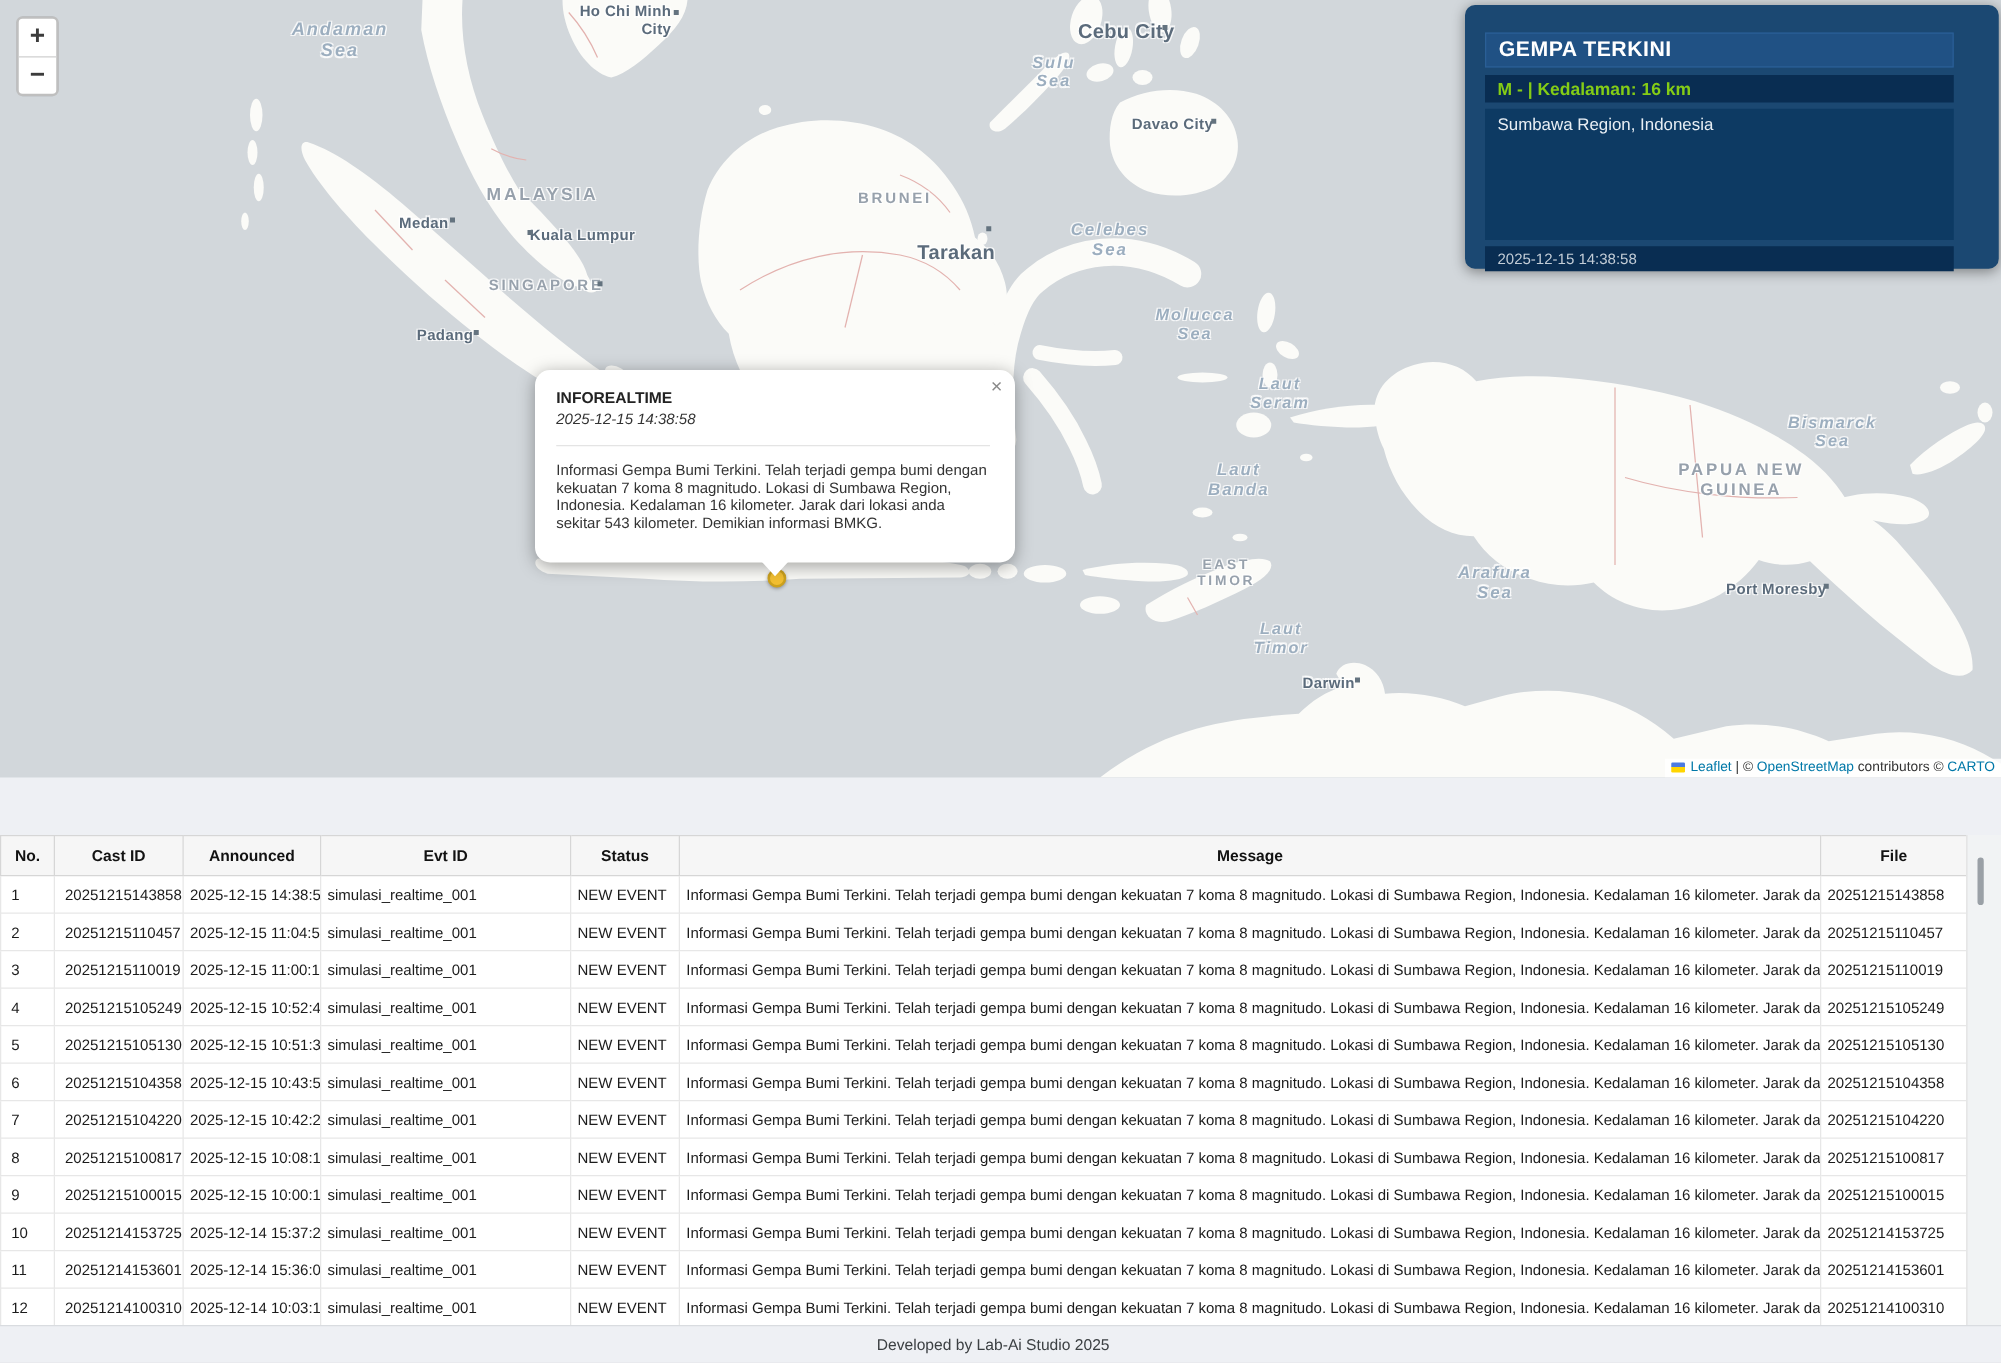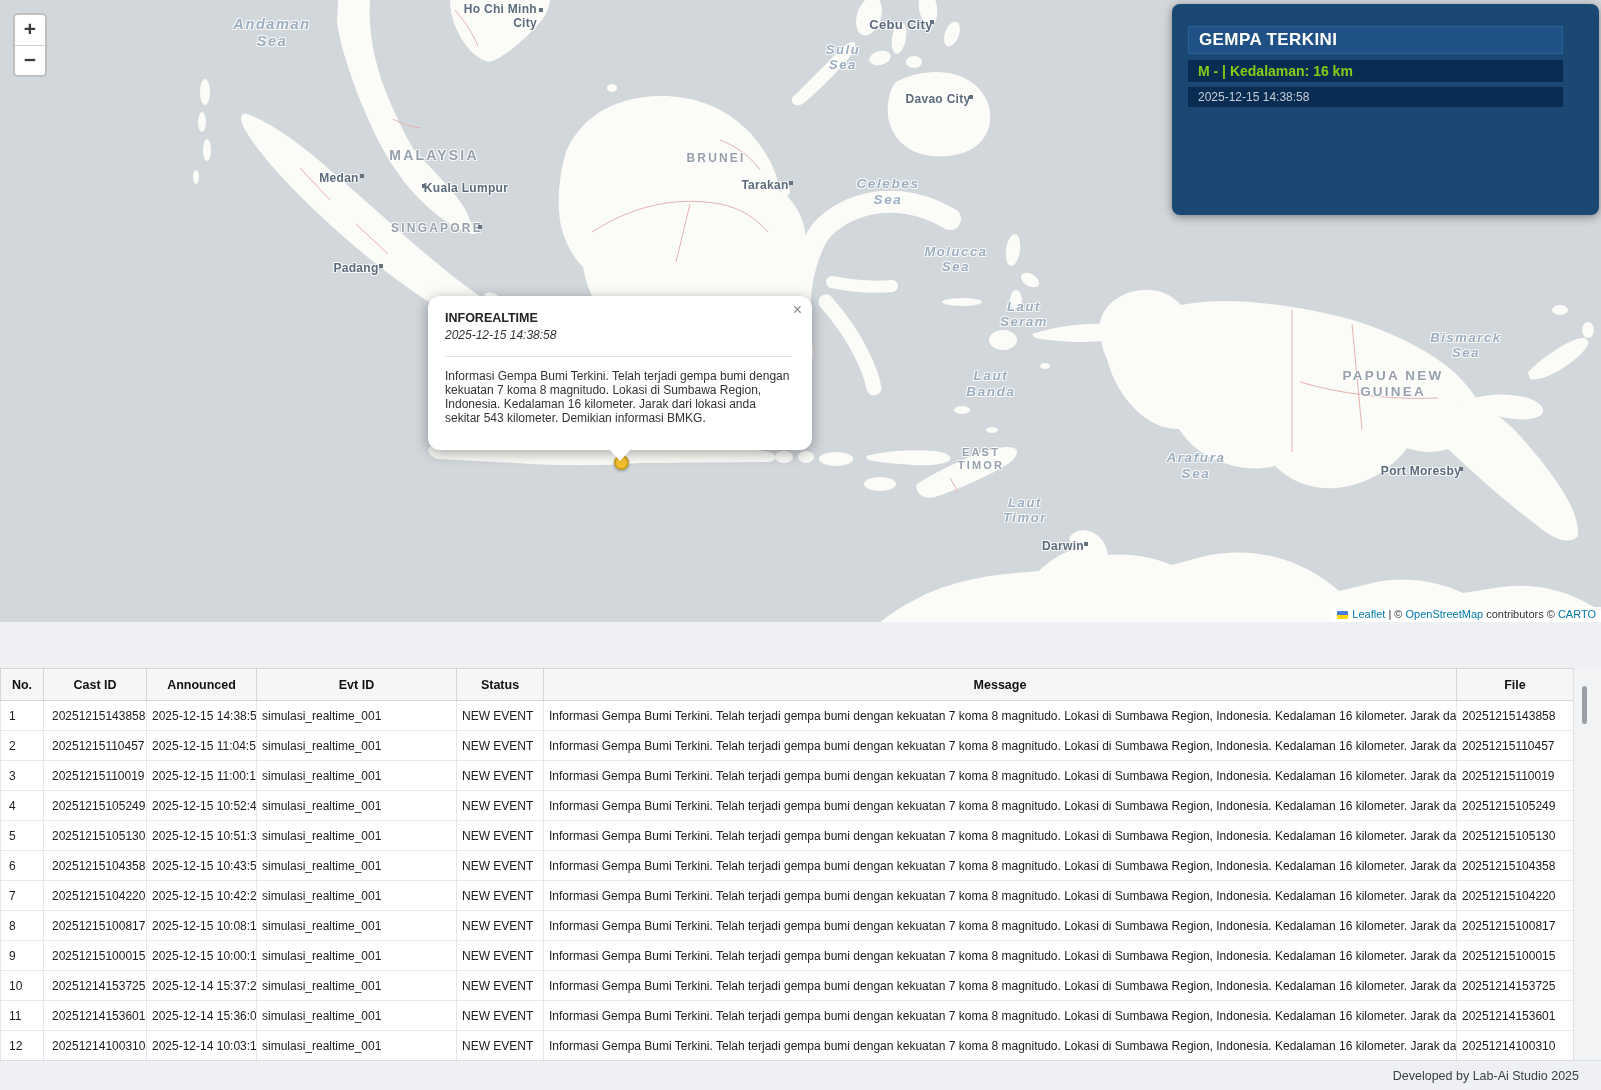--- a/index.html
+++ b/index.html
@@ -73,22 +73,22 @@
              white-space:nowrap; overflow:hidden; background:#fff; }
   tbody tr { cursor:pointer; }
   td.c-no { padding-left:8px; }
   td.c-cast { padding-left:8px; }
 
   .vscroll { position:absolute; right:0; top:0; width:28px; height:392px; background:#f1f3f4; border-left:1px solid #e2e2e2; }
   .vthumb { position:absolute; left:8px; top:18px; width:5px; height:38px; background:#9aa0a6; border-radius:3px; cursor:pointer; }
 
   
   .footer { position:absolute; left:0; top:1060px; width:1601px; height:30px; background:#eef0f4;
-            border-top:1px solid #d9dce0; display:flex; align-items:center; justify-content:flex-end;
-            padding-right:22px; font-size:12.5px; color:#3c4043; }
+            border-top:1px solid #d9dce0; display:flex; align-items:center; justify-content:center;
+            padding-right:12px; font-size:12.5px; color:#3c4043; }
 </style>
 </head>
 <body>
 
 <div class="app">
 
   <div class="map">
     <svg class="land-svg" viewBox="0 0 1601 622">
       <g fill="#fbfbf8" stroke="none">
         <path d="M338,0 L370,0 C368,30 374,62 386,92 C398,122 410,146 426,168 C442,190 458,206 468,218 C474,225 475,231 467,231 C450,227 430,211 411,190 C392,168 377,141 365,112 C353,84 342,52 337,24 Z"></path>
@@ -178,25 +178,25 @@
 Sea</div>
         <div class="mlabel country" style="left: 434px; top: 147px; font-size: 14px;">MALAYSIA</div>
         <div class="mlabel country" style="left: 437px; top: 221px; font-size: 12px;">SINGAPORE</div>
         <div class="mlabel country" style="left: 716px; top: 151px; font-size: 12px;">BRUNEI</div>
         <div class="mlabel country" style="left: 981px; top: 446px; font-size: 11px;">EAST
 TIMOR</div>
         <div class="mlabel country" style="left: 1393px; top: 368px; font-size: 13.5px;">PAPUA NEW
 GUINEA</div>
         <div class="mlabel city right-aligned" style="left: 537px; top: 2px; font-size: 12px;">Ho Chi Minh
 City</div>
-        <div class="mlabel city" style="left: 901px; top: 17px; font-size: 13px;">Cebu City</div>
+        <div class="mlabel city" style="left: 901px; top: 17px; font-size: 16px;">Cebu City</div>
         <div class="mlabel city" style="left: 938px; top: 92px; font-size: 12px;">Davao City</div>
         <div class="mlabel city" style="left: 339px; top: 171px; font-size: 12px;">Medan</div>
         <div class="mlabel city" style="left: 466px; top: 181px; font-size: 12px;">Kuala Lumpur</div>
-        <div class="mlabel city" style="left: 765px; top: 178px; font-size: 12px;">Tarakan</div>
+        <div class="mlabel city" style="left: 765px; top: 194px; font-size: 16px;">Tarakan</div>
         <div class="mlabel city" style="left: 356px; top: 261px; font-size: 12px;">Padang</div>
         <div class="mlabel city" style="left: 1063px; top: 539px; font-size: 12px;">Darwin</div>
         <div class="mlabel city" style="left: 1421px; top: 464px; font-size: 12px;">Port Moresby</div>
         <span class="cdot" style="left: 541px; top: 10px;"></span>
         <span class="cdot" style="left: 932px; top: 22px;"></span>
         <span class="cdot" style="left: 971px; top: 97px;"></span>
         <span class="cdot" style="left: 362px; top: 176px;"></span>
         <span class="cdot" style="left: 424px; top: 186px;"></span>
         <span class="cdot" style="left: 480px; top: 227px;"></span>
         <span class="cdot" style="left: 791px; top: 183px;"></span>
@@ -217,20 +217,21 @@
       <div class="popup-title">INFOREALTIME</div>
       <div class="popup-time">2025-12-15 14:38:58</div>
       <hr class="popup-sep">
       <div class="popup-msg">Informasi Gempa Bumi Terkini. Telah terjadi gempa bumi dengan kekuatan 7 koma 8 magnitudo. Lokasi di Sumbawa Region, Indonesia. Kedalaman 16 kilometer. Jarak dari lokasi anda sekitar 543 kilometer. Demikian informasi BMKG.</div>
       <div class="popup-tip"></div>
     </div>
 
     <div class="info-panel">
       <div class="ip-title">GEMPA TERKINI</div>
       <div class="ip-mag">M - | Kedalaman: 16 km</div>
+      <div class="ip-body">Sumbawa Region, Indonesia</div>
       <div class="ip-time">2025-12-15 14:38:58</div>
     </div>
 
     <div class="attrib">
       <span class="flag"></span><a>Leaflet</a><span> | © </span><a>OpenStreetMap</a><span> contributors © </span><a>CARTO</a>
     </div>
   </div>
 
 
   <div class="table-wrap">

